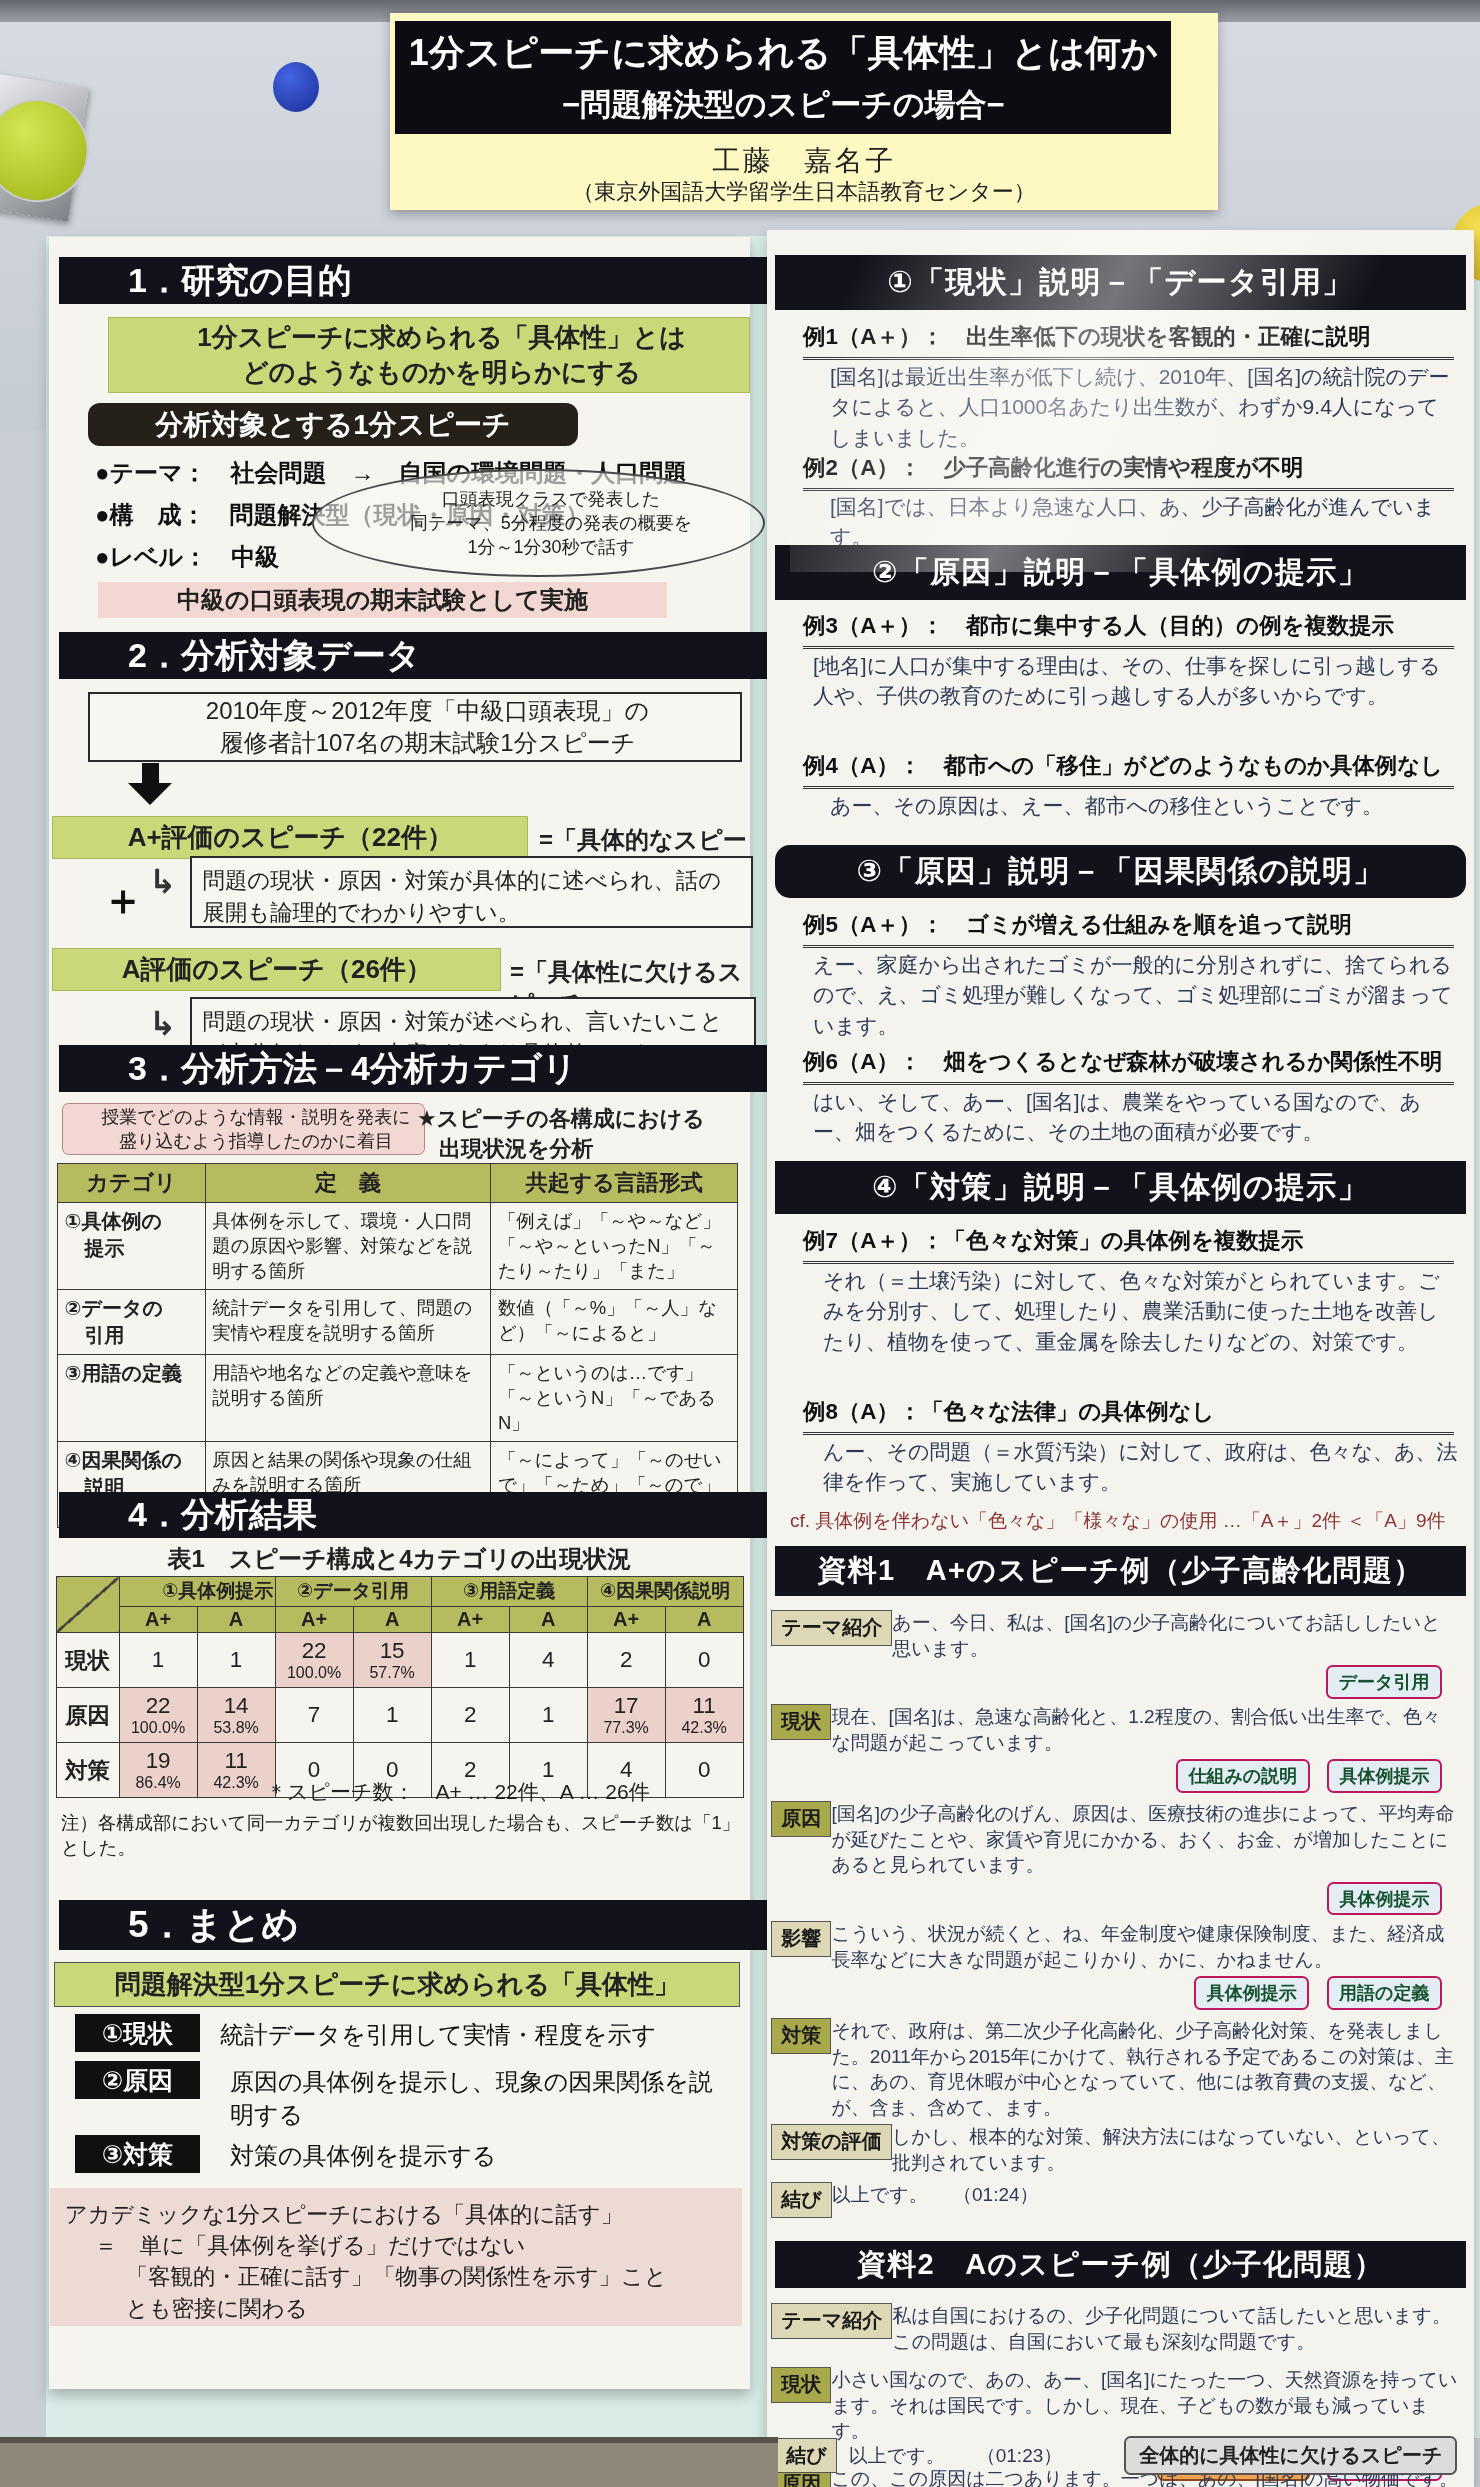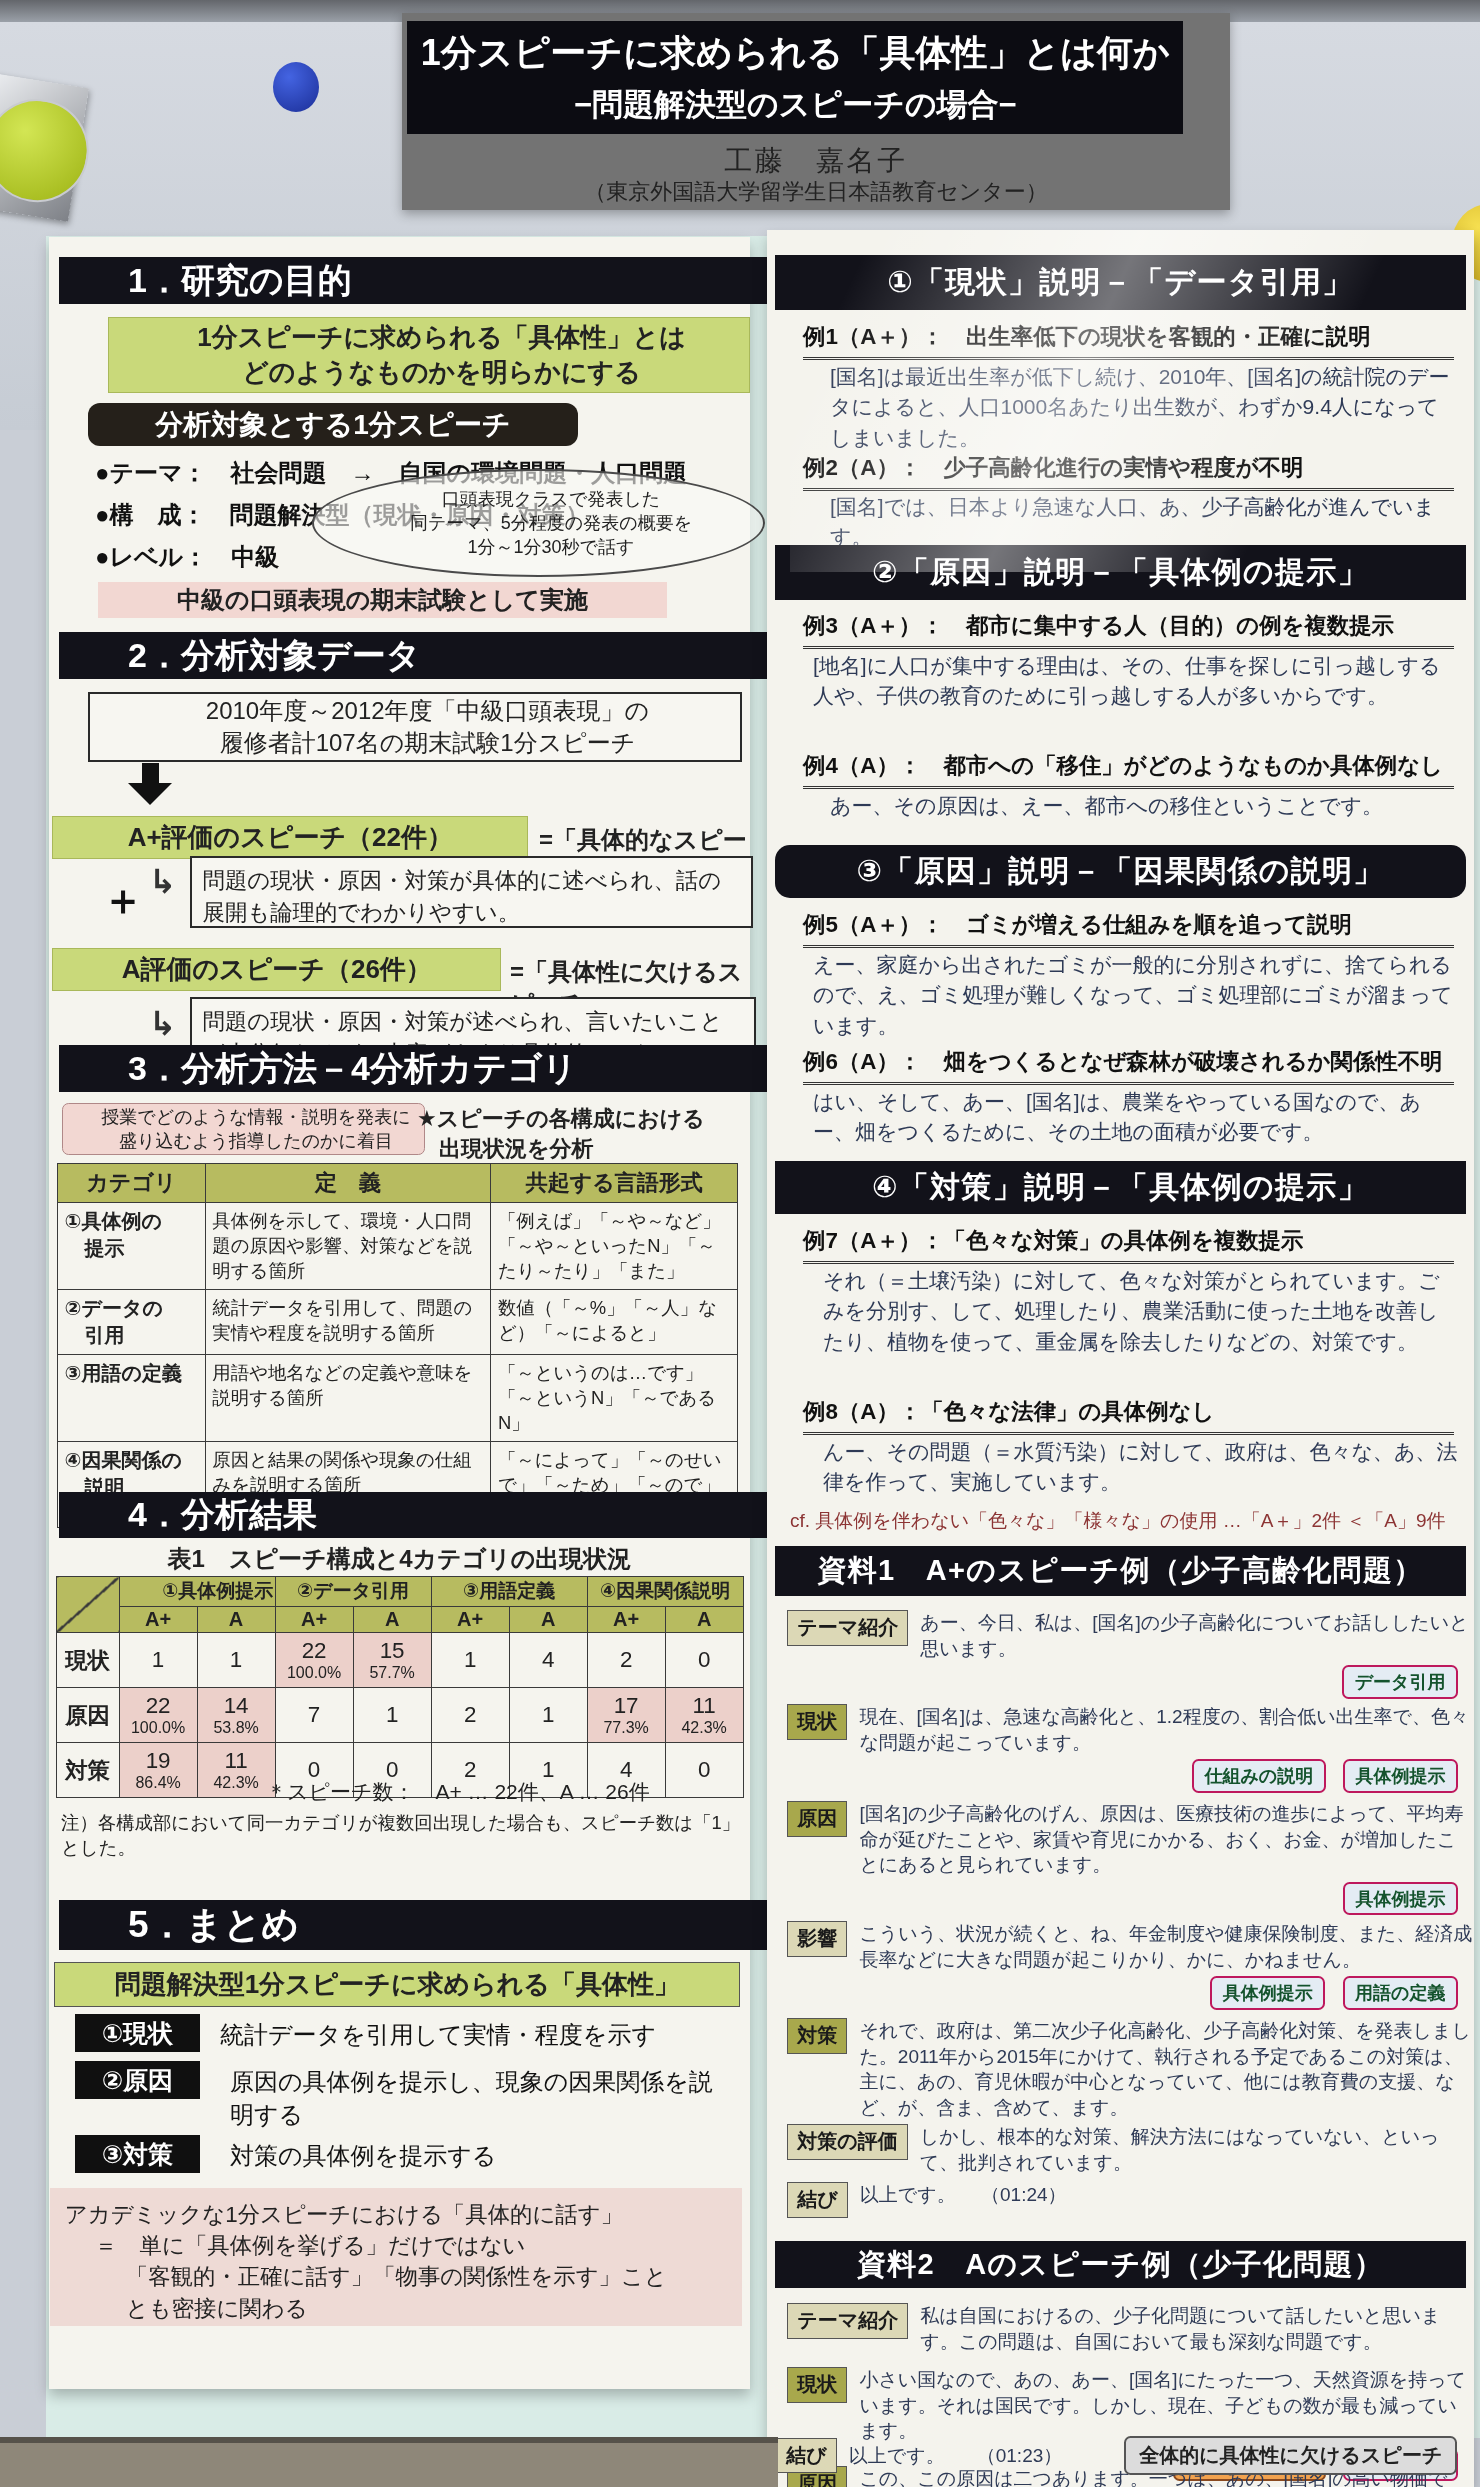--- a/index.html
+++ b/index.html
@@ -23,21 +23,21 @@
   
   .sheet{position:absolute;background:#f5f4ee;box-shadow:0 6.6px 13px rgba(0,0,0,.25);}
   #sheetL{left:49px;top:237px;width:701px;height:2152px;}
   #sheetR{left:767px;top:230px;width:707px;height:2257px;background:#f4f3ed;}
   .abs{position:absolute;}
   
   .hbar{position:absolute;background:#12121a;color:#fff;font-weight:bold;display:flex;align-items:center;}
   .hbar.left{font-size:34px;padding-left:69px;}
   .hbar.center{font-size:30px;justify-content:center;letter-spacing:1.3px;}
   
-  .title-card{position:absolute;left:402px;top:13px;width:828px;height:197px;background:#737373;
+  .title-card{position:absolute;left:390px;top:13px;width:828px;height:197px;background:#fef9c3;
               box-shadow:0 4px 10.5px rgba(0,0,0,.3);}
   .title-band{position:absolute;left:5.3px;top:8px;width:776px;height:113px;background:#0c0c12;color:#fff;
               display:flex;flex-direction:column;align-items:center;justify-content:center;gap:5.3px;}
   .tb1{font-size:36px;font-weight:bold;}
   .tb2{font-size:31px;font-weight:bold;}
   .author{position:absolute;left:0;top:129px;width:100%;text-align:center;font-size:28px;letter-spacing:2.6px;}
   .affil{position:absolute;left:0;top:164px;width:100%;text-align:center;font-size:22px;}
   
   .greenbox{background:#c9d97a;border:0.7px solid #a9b85a;}
   .pinkbox{background:#f2d7d2;}
@@ -73,21 +73,21 @@
             width:125px;height:38px;display:flex;align-items:center;justify-content:center;}
   .pt-text{font-size:24px;color:#111;}
   .concl{background:#eedad5;font-size:22.4px;line-height:1.4;color:#222;padding:10.5px 14.5px;}
   .concl .ind1{padding-left:30px;}
   .concl .ind2{padding-left:61px;}
   
   .extitle{font-size:22.4px;font-weight:600;color:#111;border-bottom:3.3px double #333;padding-bottom:5.3px;}
   .quote{font-size:21px;color:#2e3a56;line-height:1.45;}
   .cf{font-size:19px;color:#8c3434;}
   
-  .drow{position:absolute;display:flex;gap:12px;align-items:flex-start;width:688px;left:20px;justify-content:flex-end;}
+  .drow{position:absolute;display:flex;align-items:flex-start;width:688px;left:4px;justify-content:flex-end;}
   .dlabel{flex:0 0 auto;border:1.3px solid #555;padding:3.3px 9.2px;font-size:20px;font-weight:bold;color:#1a1a1a;white-space:nowrap;}
   .beige{background:#dcd8b6;}
   .olive{background:#a8a84c;}
   .dtext{font-size:19px;color:#2e3a56;line-height:1.35;flex:1 1 auto;}
   .badges{text-align:right;padding:4px 17px 0 0;}
   .badge{display:inline-block;margin-left:12px;padding:2.6px 10.5px;border-radius:6.6px;font-size:18px;font-weight:bold;}
   .b-blue{background:#e4ecf4;border:2px solid #be185d;color:#14532d;}
   .b-orange{background:#f2a24f;border:2px solid #8a4a20;color:#4c2400;}
   .b-gray{background:#dcdcdc;border:2px solid #555;color:#222;font-size:20px;padding:4px 13px;}
   .time{font-size:19px;color:#2e3a56;margin-left:20px;}

